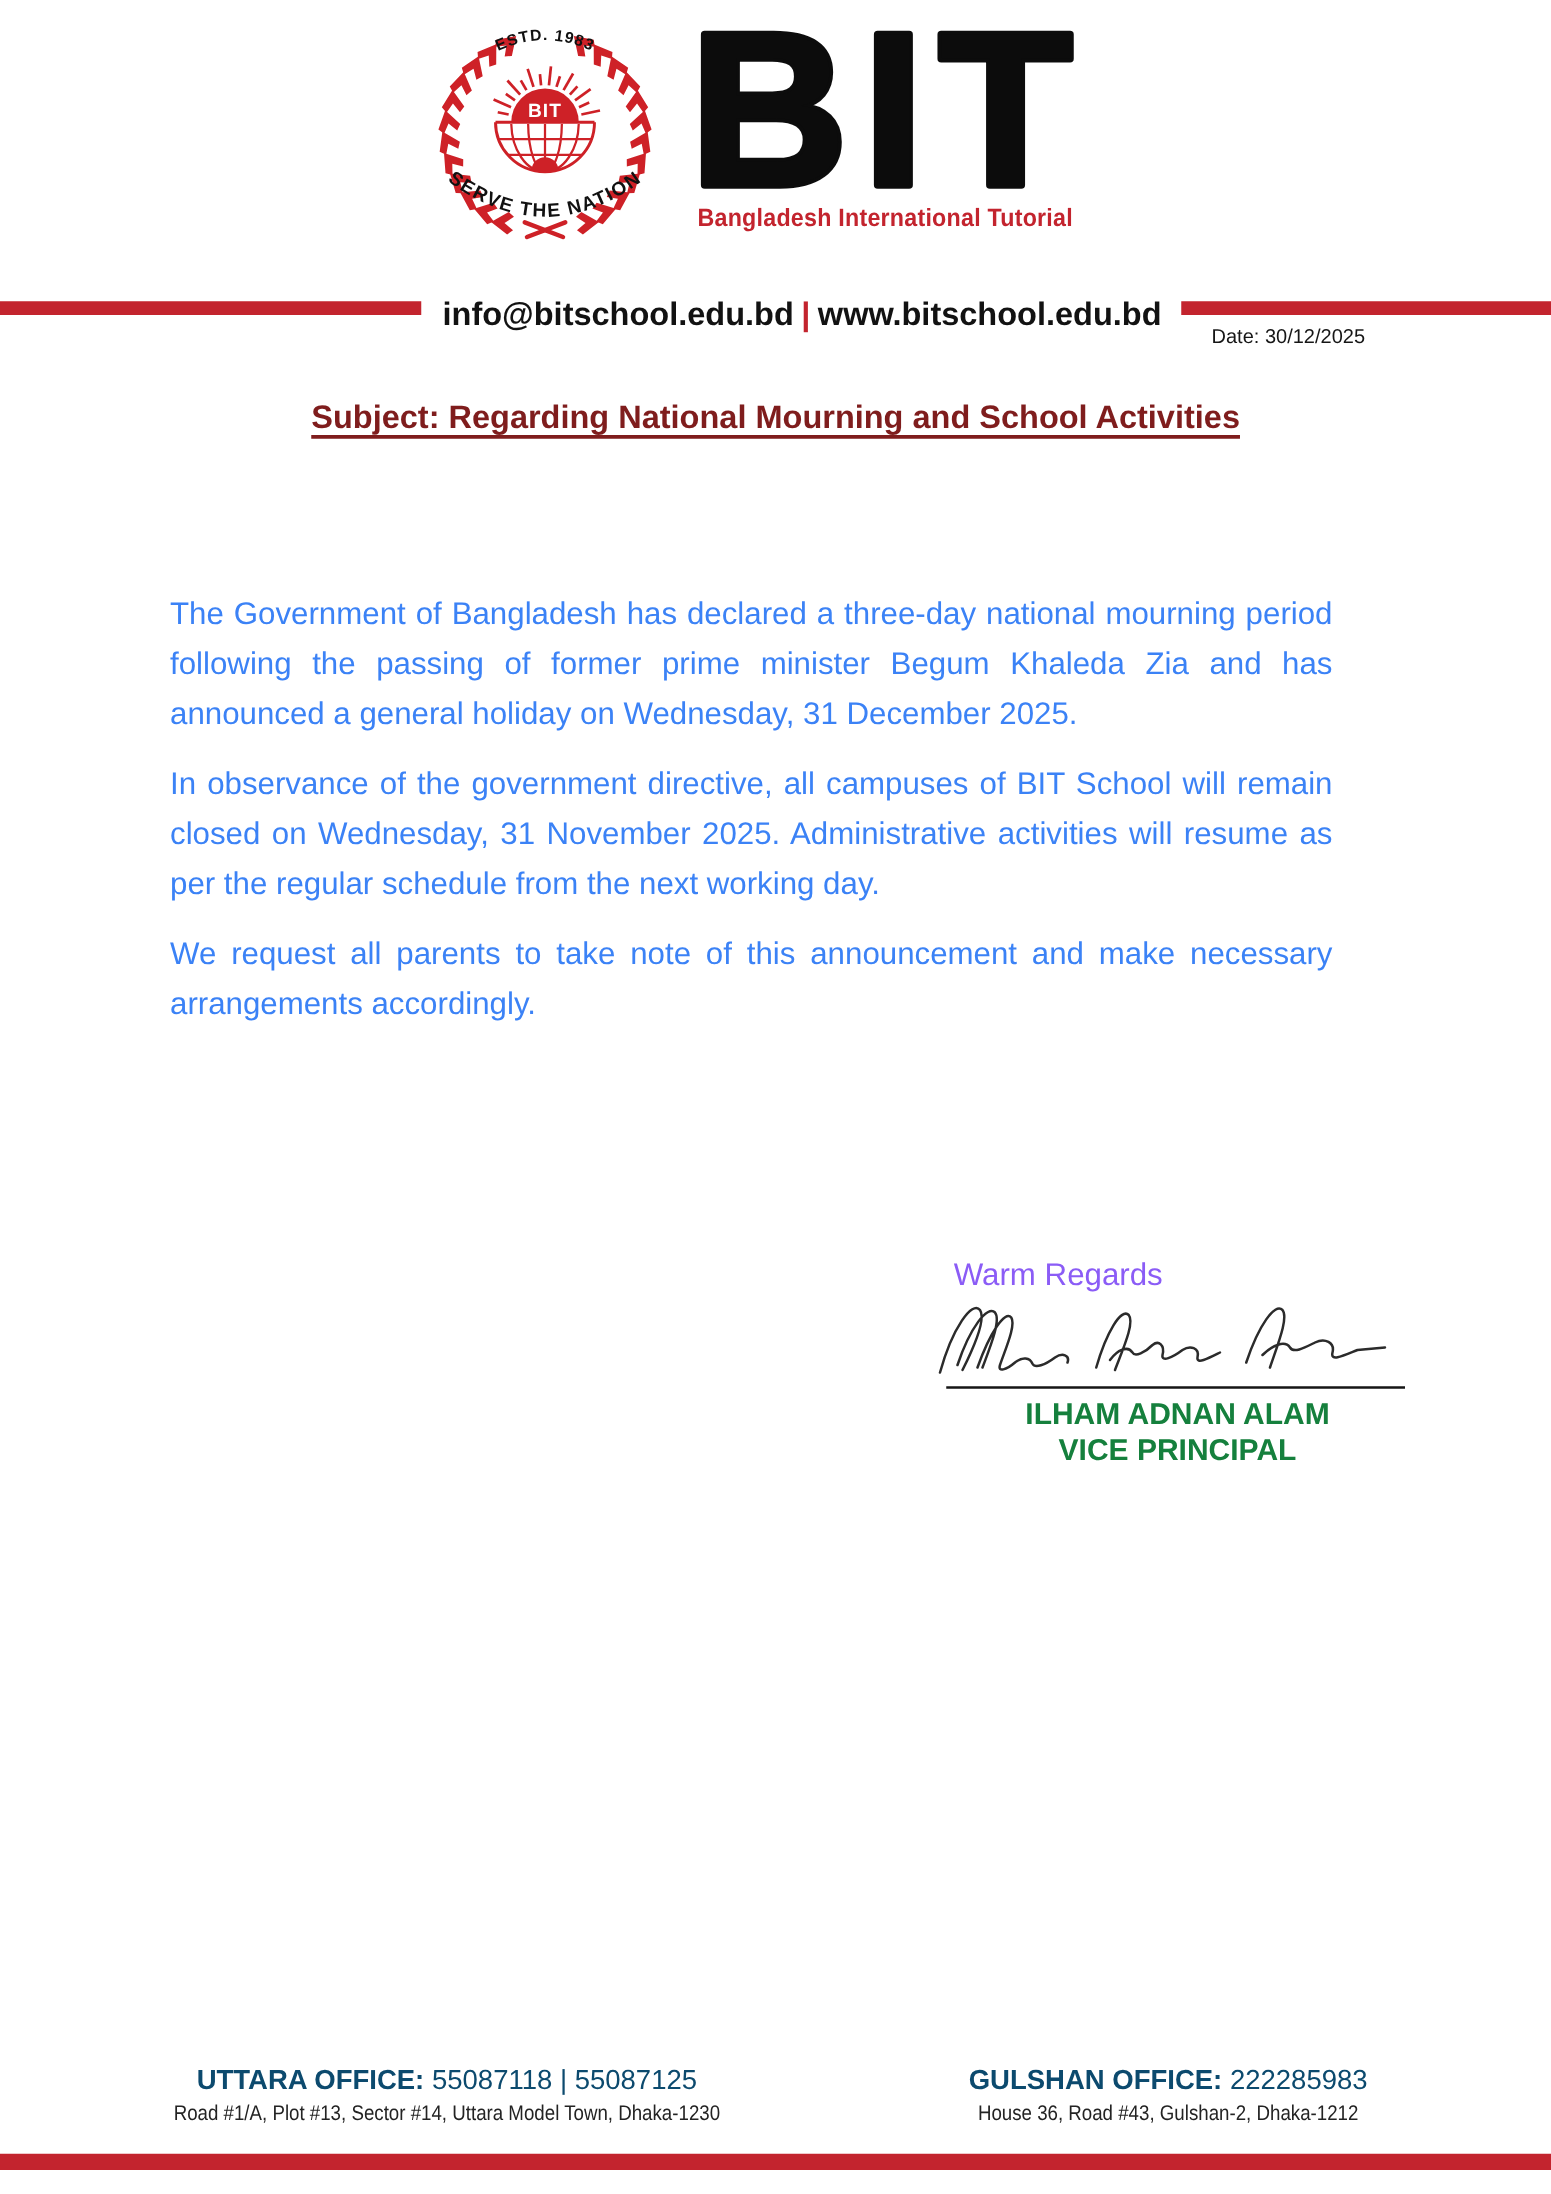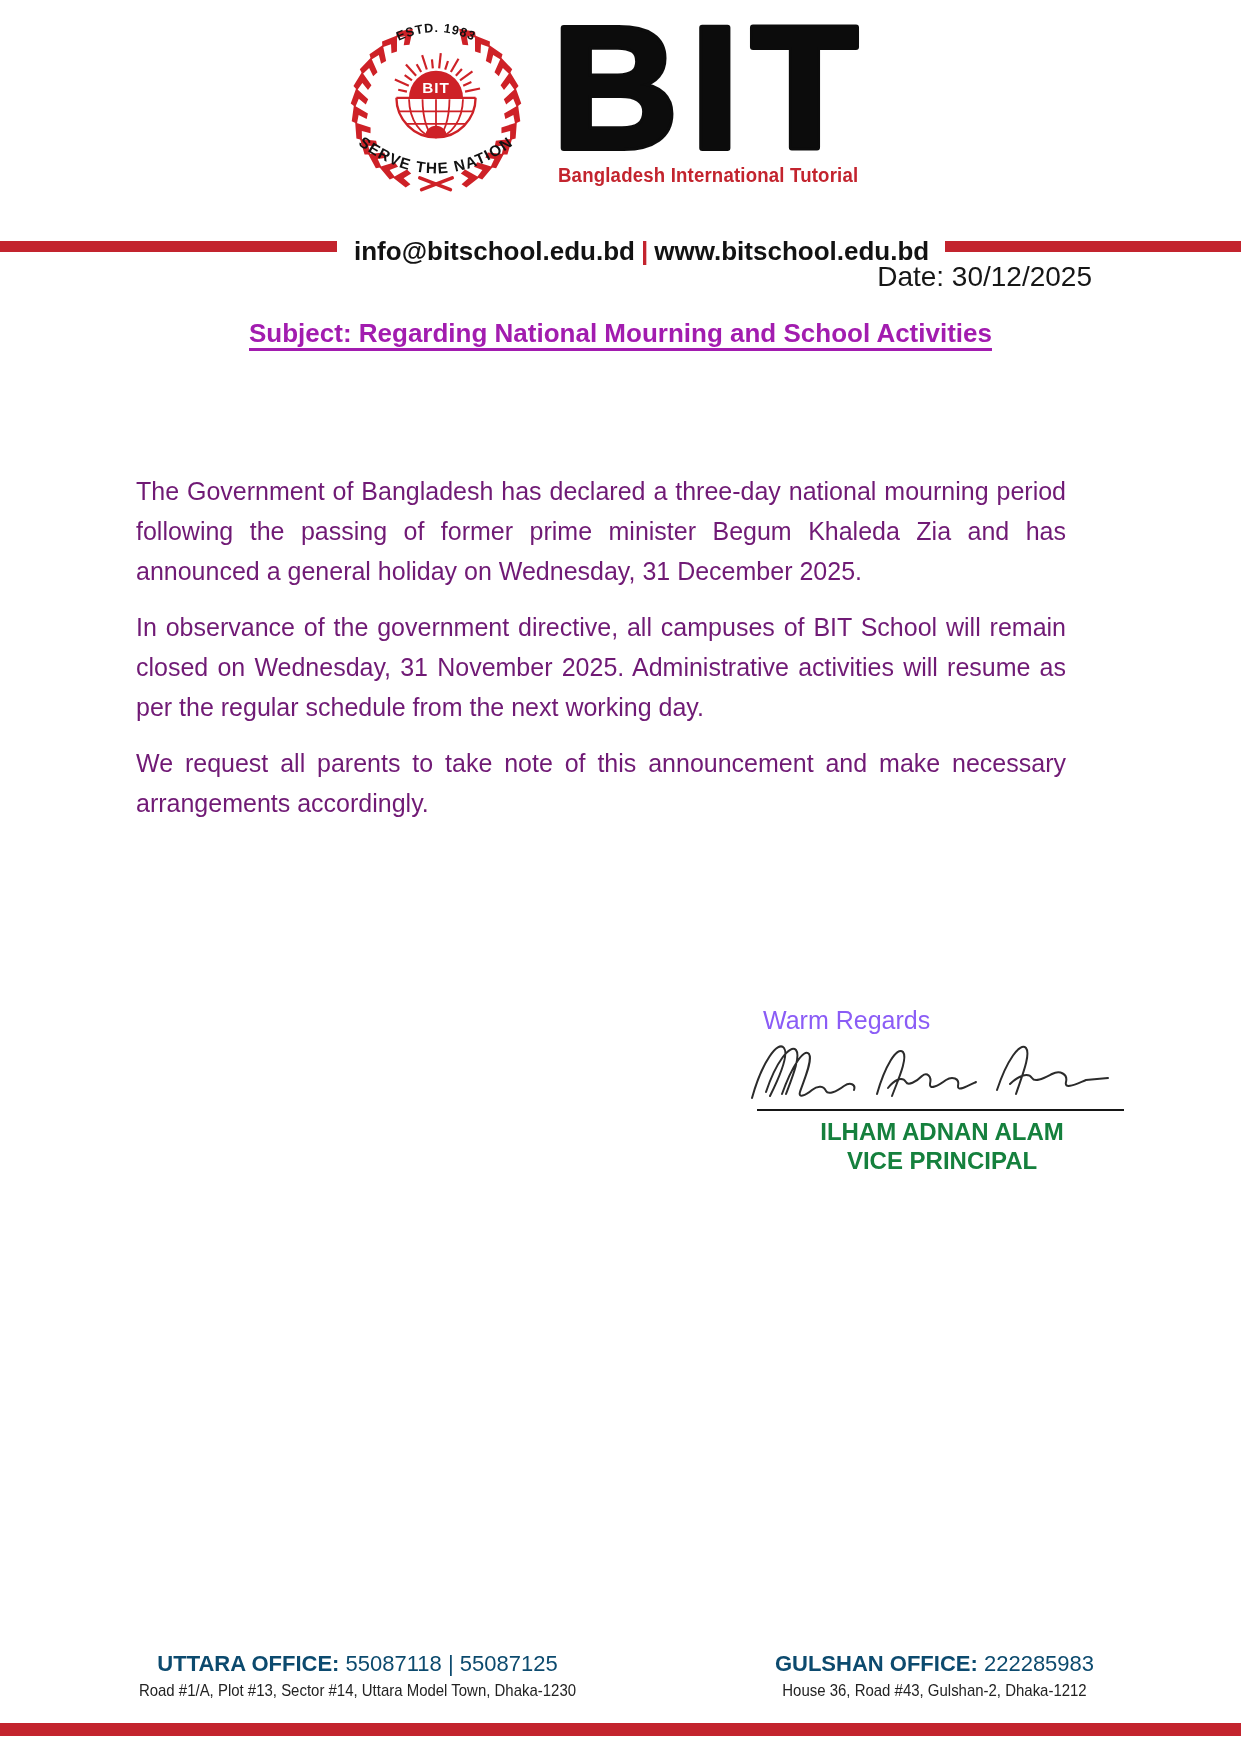--- a/index.html
+++ b/index.html
@@ -28,36 +28,36 @@
   .red-bar.left { width:337px; }
   .red-bar.right { flex:1; }
   .contact-text {
     margin:11px 16px 0 17px; white-space:nowrap;
     font-size:26px; font-weight:bold; color:#121212;
   }
   .contact-text .sep { color:#C3242E; font-weight:bold; padding:0 6px; }
 
   .date-line {
     position:absolute; left:136px; top:261px; width:956px;
-    text-align:right; font-size:28px; font-weight:500; color:#161616;
+    text-align:right; font-size:16px; font-weight:500; color:#161616;
   }
 
   
   .subject {
     position:absolute; left:0; right:0; top:318px; text-align:center;
-    font-size:26px; font-weight:bold; color:#a21caf;
+    font-size:26px; font-weight:bold; color:#7f1d1d;
     text-decoration:underline; text-decoration-thickness:2.5px; text-underline-offset:6px;
   }
 
   
   .body-block { position:absolute; left:136px; top:455px; width:930px; }
   .salutation { font-size:25px; line-height:40px; color:#212121; }
   .body-par {
     margin-top:16px; font-size:25px; line-height:40px;
-    text-align:justify; color:#701a75;
+    text-align:justify; color:#3b82f6;
   }
   .thanks { margin-top:50px; font-size:25px; line-height:40px; color:#212121; }
 
   
   .closing-label { position:absolute; left:763px; top:1006px; font-size:25px; color:#8b5cf6; }
   .signature-svg { position:absolute; left:742px; top:1036px; }
   .signature-line { position:absolute; left:757px; top:1109px; width:367px; height:2px; background:#161616; }
   .signatory {
     position:absolute; left:752px; top:1117px; width:380px; text-align:center;
     font-size:24px; font-weight:bold; color:#15803d; line-height:29px;

